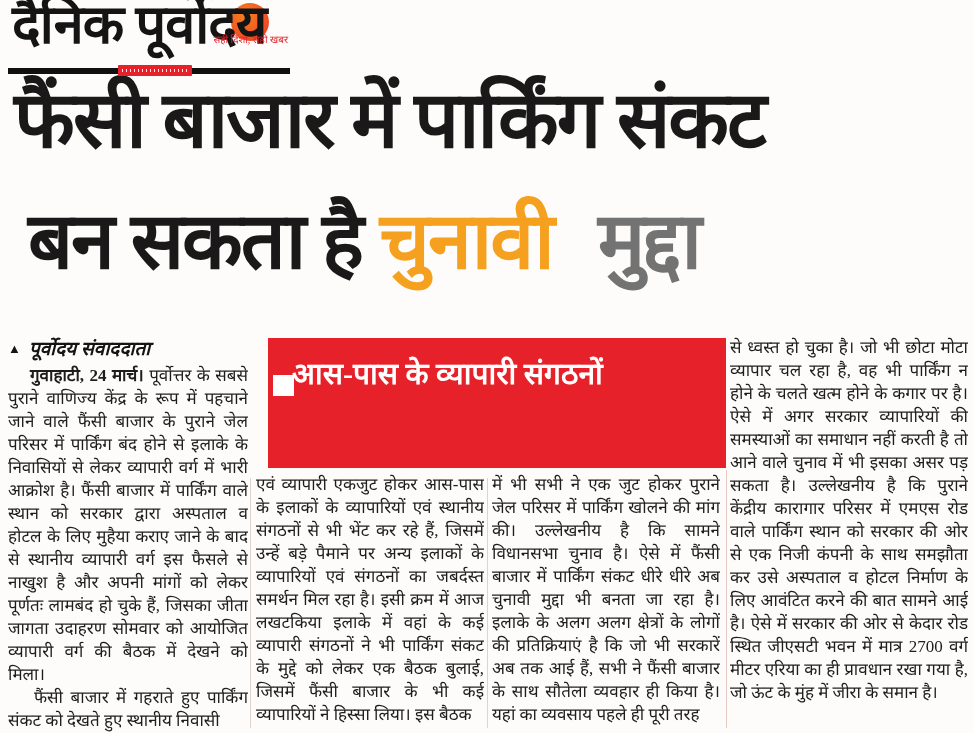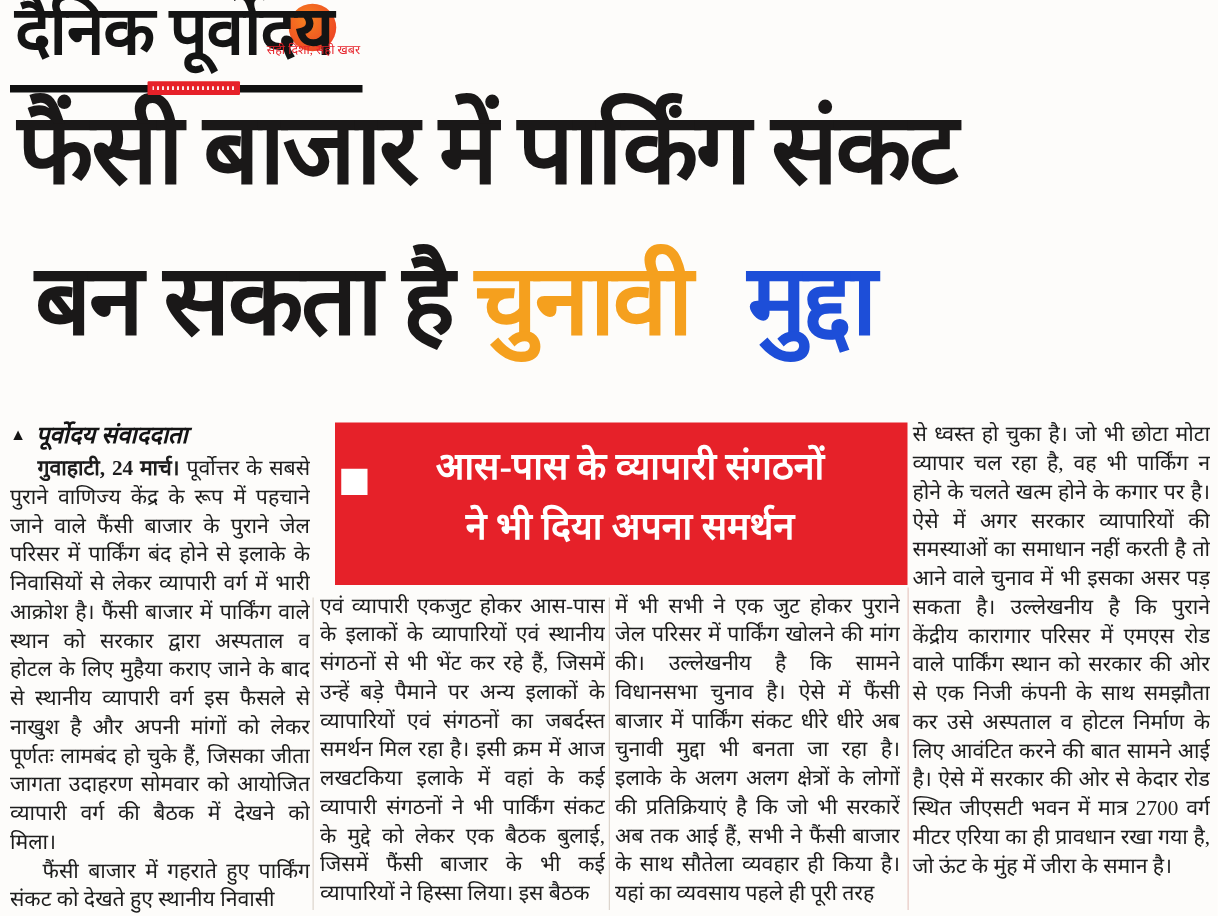--- a/index.html
+++ b/index.html
@@ -54,21 +54,21 @@
   }
   .headline .hl-line1 {
     font-size:79px; line-height:118px; letter-spacing:-2px; white-space:nowrap;
     padding-left:14px;
   }
   .headline .hl-line2 {
     font-size:79px; line-height:124px; letter-spacing:-2px; white-space:nowrap;
     padding-left:28px;
   }
   .hl-orange { color:#f5a01e;font-family:Liberation Mono, monospace; }
-  .hl-green  { color:#1d4ed8; }
+  .hl-green  { color:#737373; }
 
   
   .colsep { position:absolute; width:1px; background:#ddd5cd; }
   #sep1 { left:250px; top:478px; height:250px; }
   #sep2 { left:487px; top:478px; height:250px; }
   #sep3 { left:726px; top:470px; height:258px; background:#e8c9c4; }
 
   .bodytext {
     font-size:17px; line-height:23px; color:#1d1d1d;
     text-align:justify;
@@ -95,21 +95,21 @@
     position:absolute; left:268px; top:338px; width:458px; height:130px;
     background:#e62129;
   }
   .highlight-box .bullet {
     position:absolute; left:5px; top:37px; width:21px; height:21px;
     background:#ffffff;
   }
   .highlight-lines {
     position:absolute; left:24px; top:12px; width:424px;
     color:#ffffff; font-weight:bold; font-size:30px; line-height:48px;
-    text-align:center; letter-spacing:0px;
+    text-align:left; letter-spacing:0px;
   }
 </style>
 </head>
 <body>
 
 <div class="page">
 
   <div class="masthead">
     <div class="logo-ball"></div>
     <div class="logo-text">दैनिक पूर्वोदय</div>
@@ -122,21 +122,20 @@
 
   <div class="headline">
     <div class="hl-line1">फैंसी बाजार में पार्किंग संकट</div>
     <div class="hl-line2"><span>बन सकता है </span><span class="hl-orange">चुनावी </span><span class="hl-green">मुद्दा</span></div>
   </div>
 
   <div class="highlight-box">
     <div class="bullet"></div>
     <div class="highlight-lines">
       <div>आस-पास के व्यापारी संगठनों</div>
-      <div>ने भी दिया अपना समर्थन</div>
     </div>
   </div>
 
   <div class="colsep" id="sep1"></div>
   <div class="colsep" id="sep2"></div>
   <div class="colsep" id="sep3"></div>
 
   <div class="col bodytext" id="col1">
     <div class="byline-row"><span class="tri">▲</span><span>पूर्वोदय संवाददाता</span></div>
     <div class="p-first"><span class="dateline">गुवाहाटी, 24 मार्च।</span><span> पूर्वोत्तर के सबसे पुराने वाणिज्य केंद्र के रूप में पहचाने जाने वाले फैंसी बाजार के पुराने जेल परिसर में पार्किंग बंद होने से इलाके के निवासियों से लेकर व्यापारी वर्ग में भारी आक्रोश है। फैंसी बाजार में पार्किंग वाले स्थान को सरकार द्वारा अस्पताल व होटल के लिए मुहैया कराए जाने के बाद से स्थानीय व्यापारी वर्ग इस फैसले से नाखुश है और अपनी मांगों को लेकर पूर्णतः लामबंद हो चुके हैं, जिसका जीता जागता उदाहरण सोमवार को आयोजित व्यापारी वर्ग की बैठक में देखने को मिला।</span></div>

